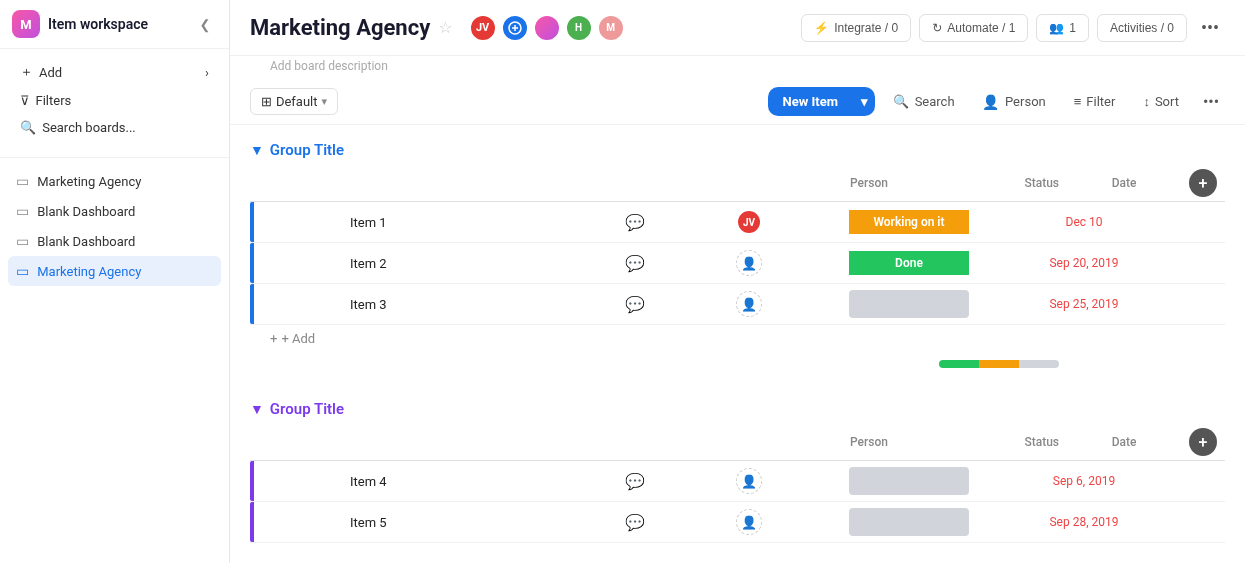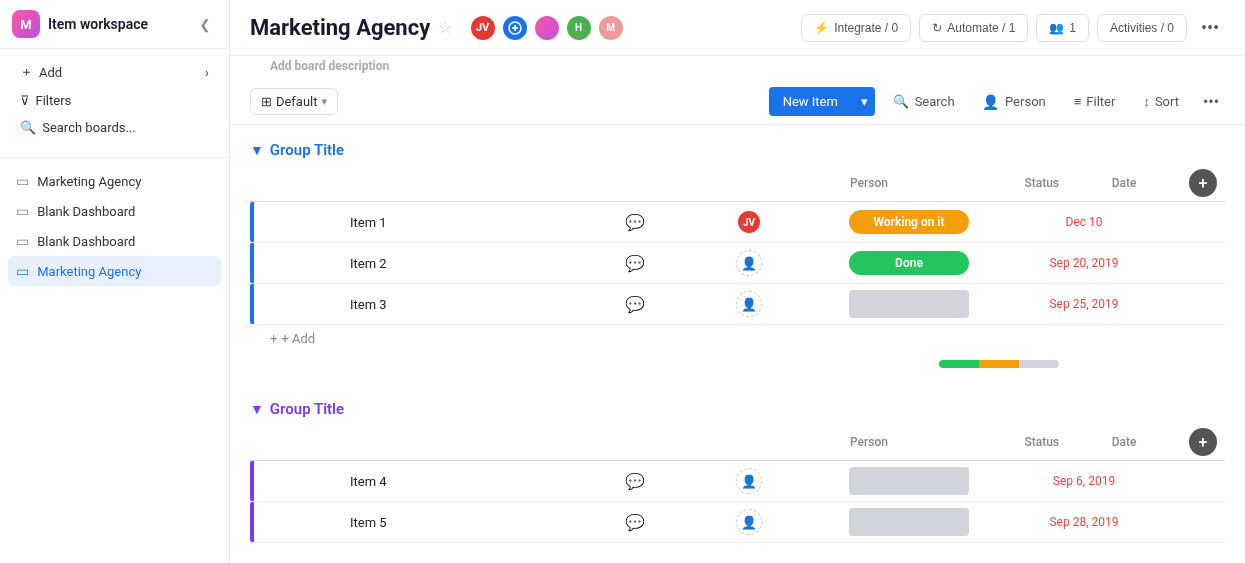--- a/index.html
+++ b/index.html
@@ -38,21 +38,21 @@
     .avatar-jv { background: #e53935; }
 
     .topbar-actions { display: flex; align-items: center; gap: 8px; margin-left: auto; }
     .topbar-btn { display: flex; align-items: center; gap: 5px; padding: 6px 12px; border-radius: 6px; border: 1px solid #e0e0e0; cursor: pointer; font-size: 12px; color: #555; background: #fff; white-space: nowrap; }
     .topbar-more { width: 30px; height: 30px; display: flex; align-items: center; justify-content: center; border-radius: 6px; cursor: pointer; color: #555; font-size: 18px; }
 
     
     .subheader { display: flex; align-items: center; padding: 8px 20px; border-bottom: 1px solid #f0f0f0; gap: 12px; }
     .view-selector { display: flex; align-items: center; gap: 4px; padding: 5px 10px; border: 1px solid #e0e0e0; border-radius: 6px; cursor: pointer; font-size: 13px; color: #333; }
     .subheader-right { margin-left: auto; display: flex; align-items: center; gap: 8px; }
-    .new-item-btn { display: flex; align-items: center; gap: 0; background: #1a73e8; color: #fff; border: none; border-radius: 4px; cursor: pointer; font-size: 13px; font-weight: 400; overflow: hidden; }
+    .new-item-btn { display: flex; align-items: center; gap: 0; background: #1a73e8; color: #fff; border: none; border-radius: 10px; cursor: pointer; font-size: 13px; font-weight: 700; overflow: hidden; }
     .new-item-main { padding: 7px 14px; }
     .new-item-divider { width: 1px; background: rgba(255,255,255,0.4); height: 100%; align-self: stretch; }
     .new-item-arrow { padding: 7px 8px; }
     .subheader-action { display: flex; align-items: center; gap: 5px; padding: 5px 10px; border-radius: 6px; cursor: pointer; color: #555; font-size: 13px; }
     .subheader-more { width: 28px; height: 28px; display: flex; align-items: center; justify-content: center; border-radius: 6px; cursor: pointer; color: #555; font-size: 16px; }
 
     
     .board-content { flex: 1; overflow-y: auto; padding: 16px 20px; background: #fff; }
     .board-description { font-size: 12px; color: #aaa; margin-top: -2px; margin-bottom: 0; padding: 0 20px; }
 
@@ -74,21 +74,21 @@
     .row-left-bar { width: 4px; height: 100%; min-height: 40px; background: #1a73e8; border-radius: 2px 0 0 2px; margin-right: 6px; flex-shrink: 0; }
     .row-left-bar.purple { background: #7c3aed; }
     .row-spacer { width: 10px; flex-shrink: 0; }
     .row-name { flex: 1; font-size: 13px; color: #222; padding: 4px 0; }
     .row-chat { width: 48px; display: flex; justify-content: center; align-items: center; }
     .row-person { width: 100px; display: flex; justify-content: center; align-items: center; }
     .row-status { width: 140px; display: flex; justify-content: center; align-items: center; }
     .row-date { width: 130px; display: flex; justify-content: center; align-items: center; font-size: 12px; color: #ef4444; }
     .row-add { width: 36px; }
 
-    .status-badge { padding: 5px 10px; border-radius: 12px; font-size: 12px; font-weight: 600; color: #fff; text-align: center; width: 120px; }
+    .status-badge { padding: 5px 10px; border-radius: 0; font-size: 12px; font-weight: 600; color: #fff; text-align: center; width: 120px; }
     .status-working { background: #f59e0b; }
     .status-done { background: #22c55e; }
     .status-empty { background: #d1d5db; width: 120px; height: 28px; border-radius: 4px; }
 
     .chat-icon { color: #ccc; font-size: 16px; cursor: pointer; }
     .person-avatar-empty { width: 26px; height: 26px; border-radius: 50%; border: 1.5px dashed #ccc; display: flex; align-items: center; justify-content: center; color: #ccc; }
 
     .add-row { display: flex; align-items: center; padding: 6px 0 6px 20px; color: #888; font-size: 13px; cursor: pointer; gap: 4px; }
 
     
@@ -186,21 +186,21 @@
         <span>1</span>
       </button>
       <button class="topbar-btn">
         <span>Activities / 0</span>
       </button>
       <div class="topbar-more">•••</div>
     </div>
   </div>
 
   <div style="padding: 2px 20px 6px;">
-    <span class="board-description" style="font-size:12px;color:#aaa;cursor:pointer;font-weight:bold;">Add board description</span>
+    <span class="board-description" style="font-size:12px;color:#aaa;cursor:pointer;">Add board description</span>
   </div>
 
   <div class="subheader">
     <div class="view-selector">
       <span style="font-size:13px;">⊞</span>
       <span>Default</span>
       <span style="font-size:11px;color:#888;">▾</span>
     </div>
 
     <div class="subheader-right">

